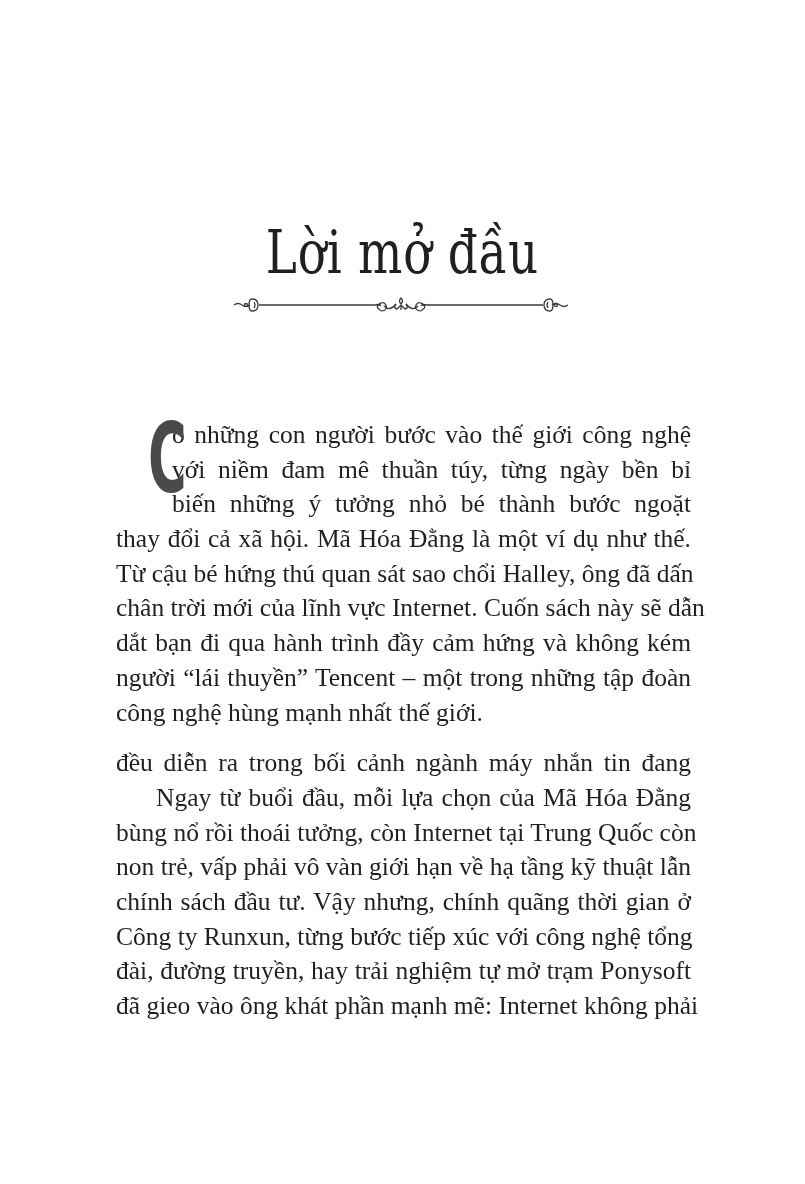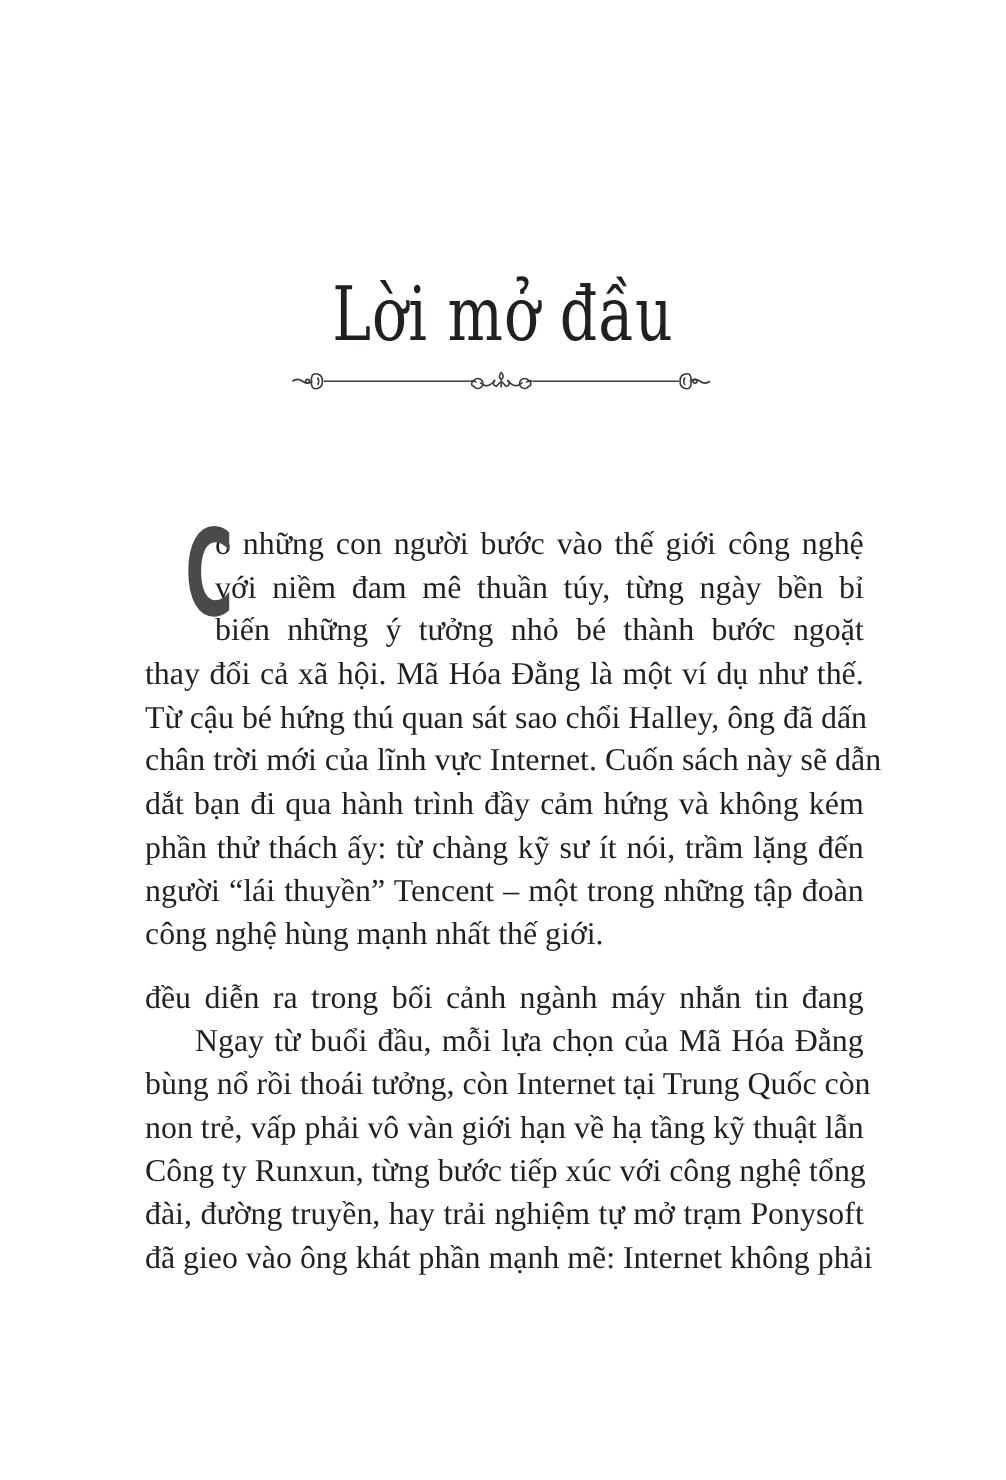--- a/index.html
+++ b/index.html
@@ -119,27 +119,27 @@
     <span class="dropcap">C</span>
     <div class="first-lines">
       <span class="line">ó những con người bước vào thế giới công nghệ</span>
       <span class="line">với niềm đam mê thuần túy, từng ngày bền bỉ</span>
       <span class="line">biến những ý tưởng nhỏ bé thành bước ngoặt</span>
     </div>
     <span class="line">thay đổi cả xã hội. Mã Hóa Đằng là một ví dụ như thế.</span>
     <span class="line">Từ cậu bé hứng thú quan sát sao chổi Halley, ông đã dấn</span>
     <span class="line">chân trời mới của lĩnh vực Internet. Cuốn sách này sẽ dẫn</span>
     <span class="line">dắt bạn đi qua hành trình đầy cảm hứng và không kém</span>
-    <span class="line">phần thử thách ấy: từ chàng kỹ sư ít nói, trầm lặng đến</span>
     <span class="line">người “lái thuyền” Tencent – một trong những tập đoàn</span>
     <span class="line last">công nghệ hùng mạnh nhất thế giới.</span>
   </div>
 
   <div class="para">
     <span class="line">đều diễn ra trong bối cảnh ngành máy nhắn tin đang</span>
     <span class="line" style="padding-left:40px;">Ngay từ buổi đầu, mỗi lựa chọn của Mã Hóa Đằng</span>
     <span class="line">bùng nổ rồi thoái tưởng, còn Internet tại Trung Quốc còn</span>
     <span class="line">non trẻ, vấp phải vô vàn giới hạn về hạ tầng kỹ thuật lẫn</span>
+    <span class="line">chính sách đầu tư. Vậy nhưng, chính quãng thời gian ở</span>
     <span class="line">Công ty Runxun, từng bước tiếp xúc với công nghệ tổng</span>
     <span class="line">đài, đường truyền, hay trải nghiệm tự mở trạm Ponysoft</span>
     <span class="line">đã gieo vào ông khát phần mạnh mẽ: Internet không phải</span>
   </div>
 </div>
 
 </body></html>

